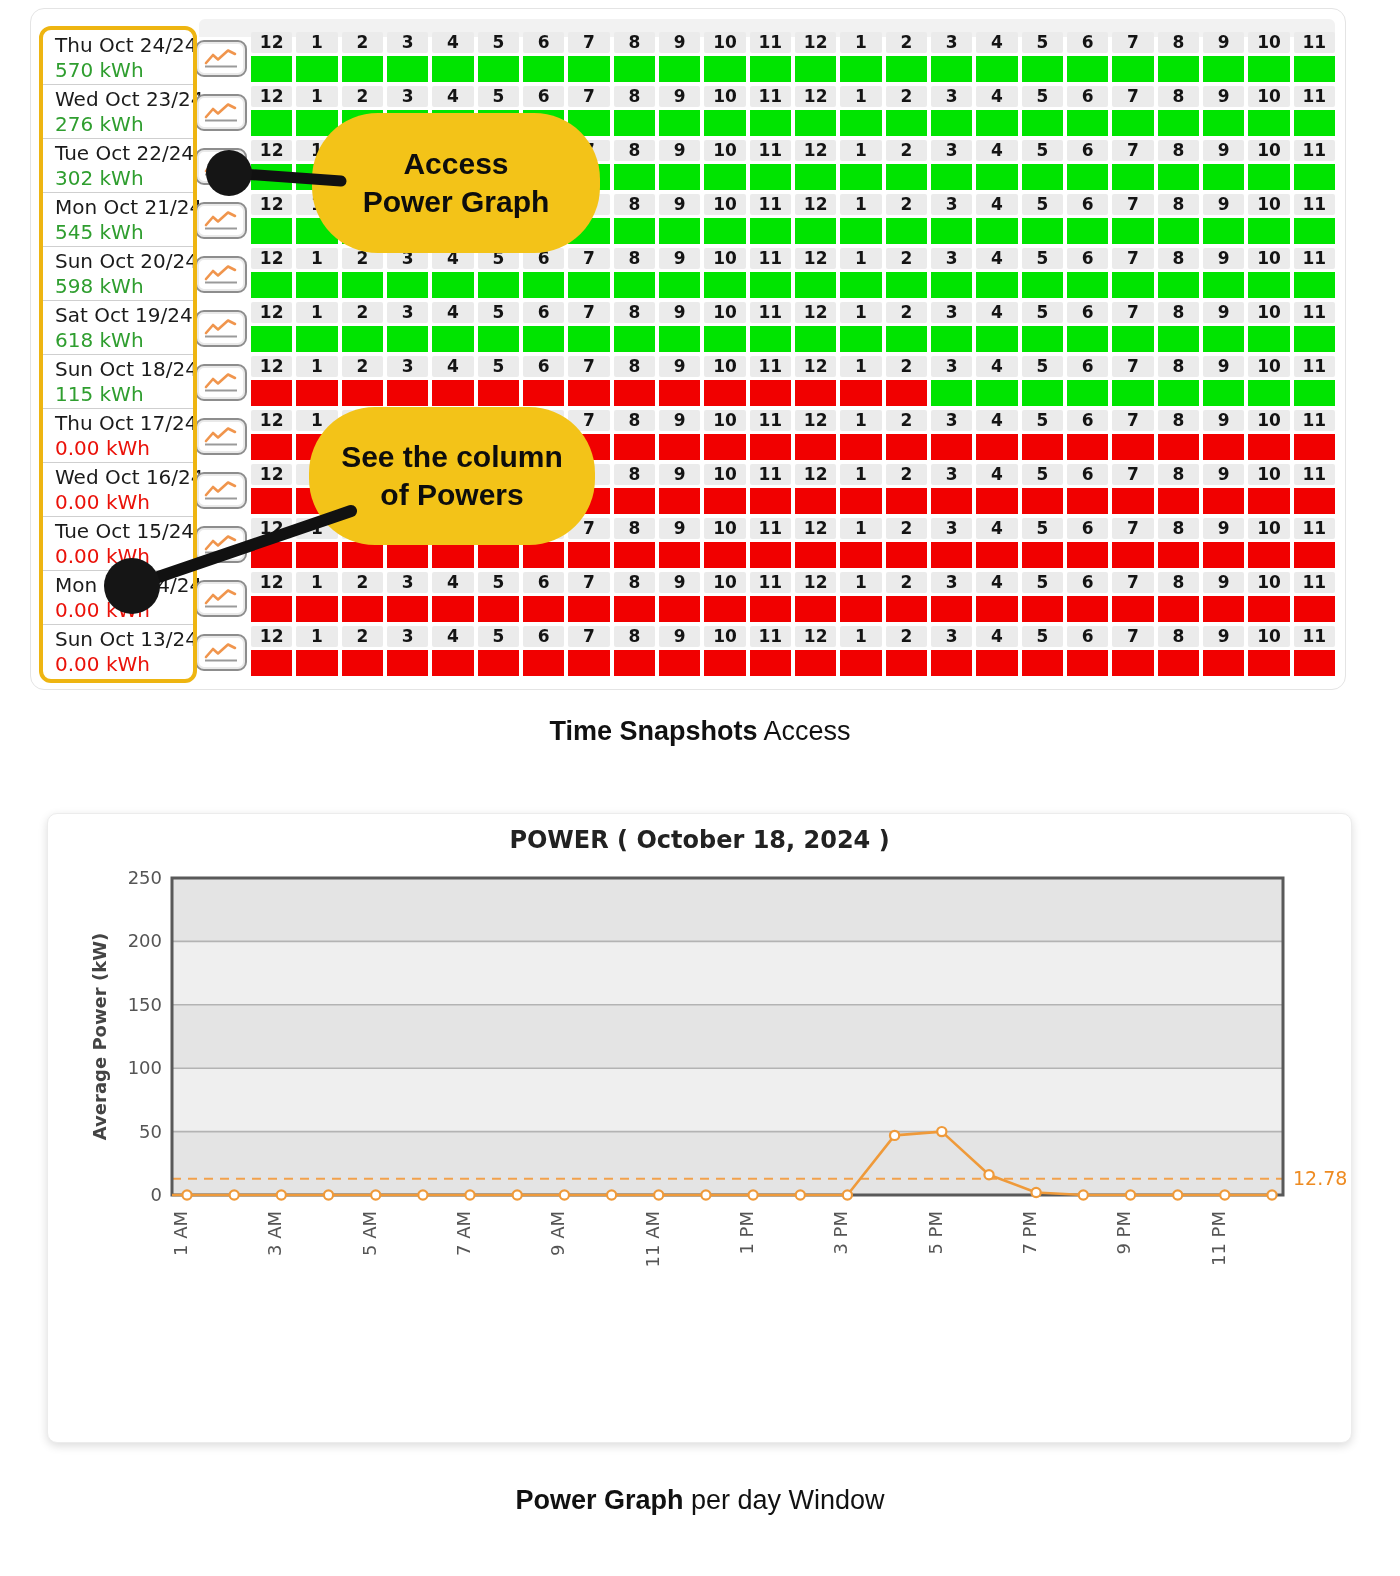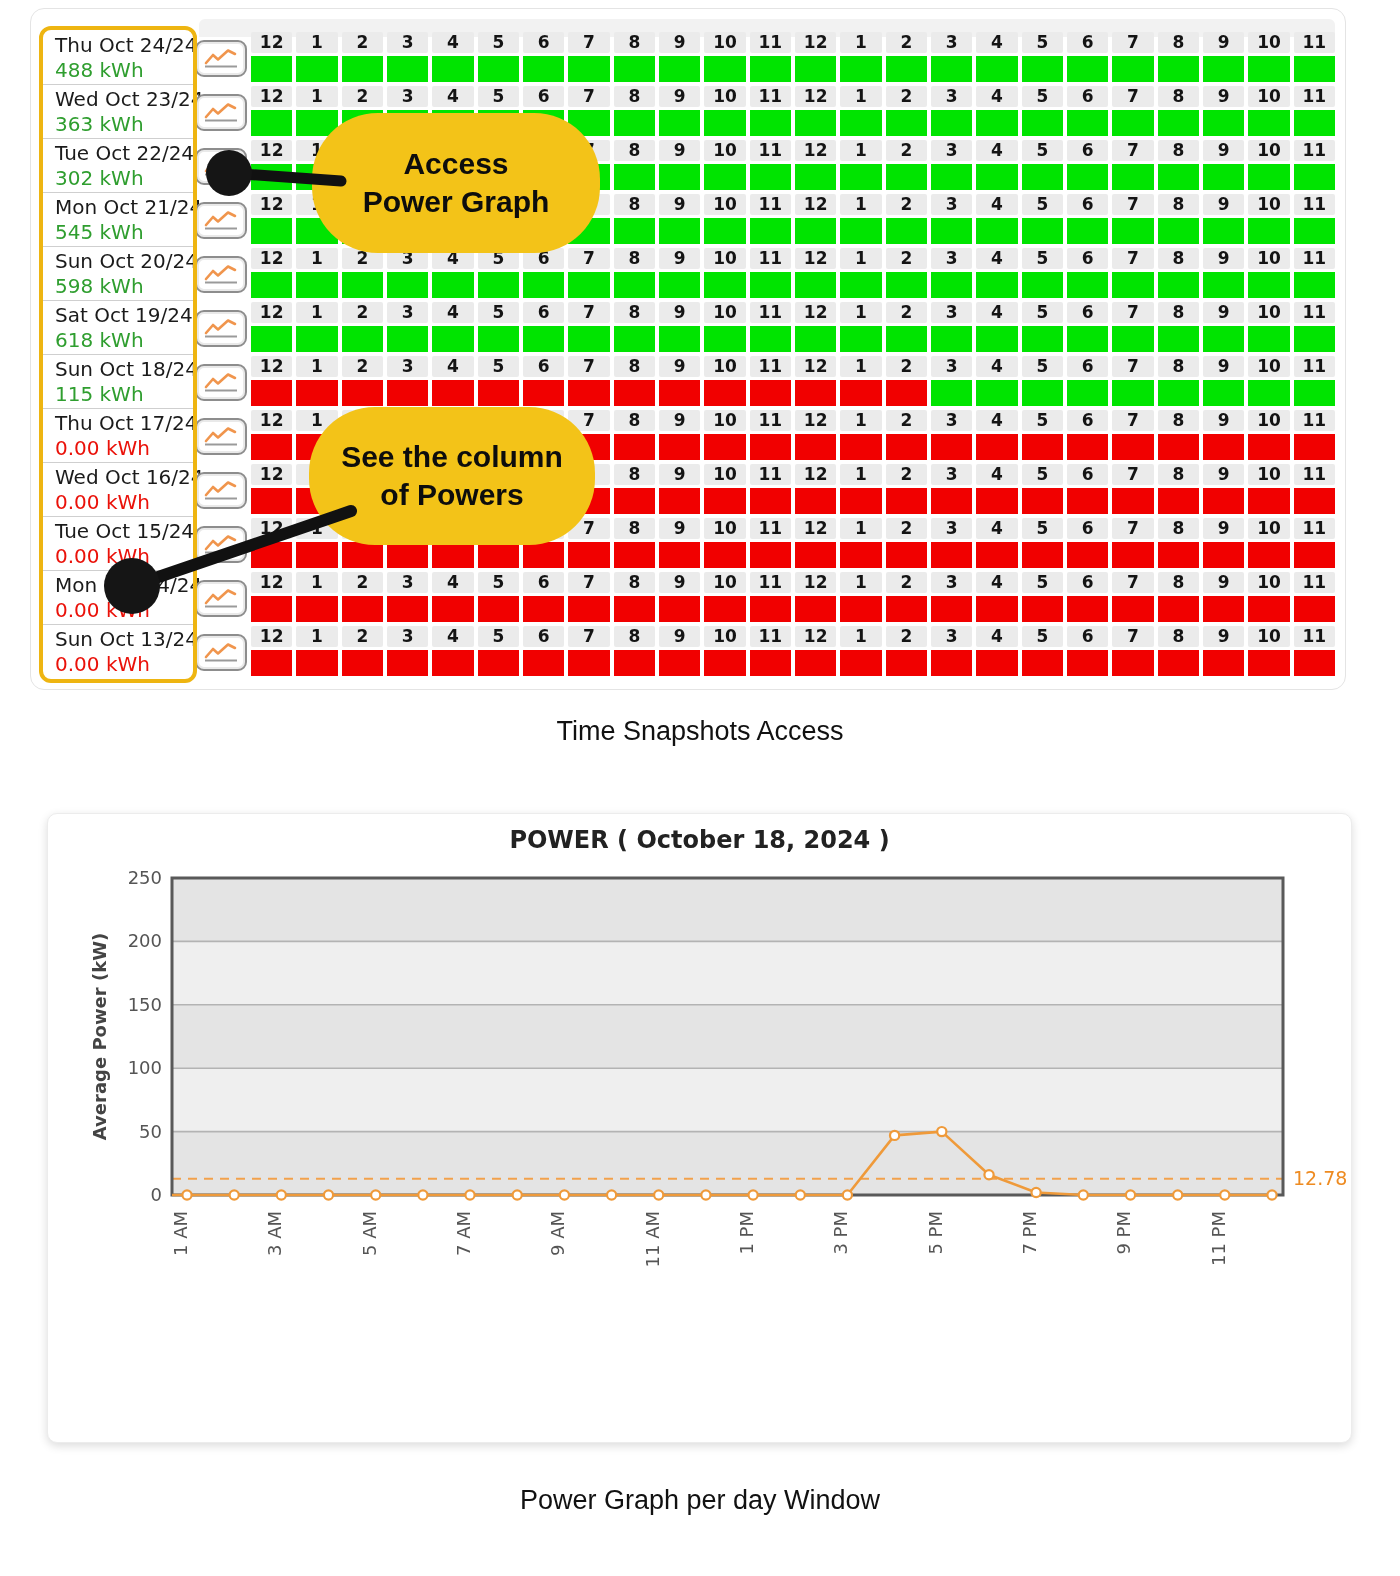--- a/index.html
+++ b/index.html
@@ -86,21 +86,21 @@
     position:absolute; inset:0; width:1316px; height:682px;
     z-index:5; pointer-events:none;
   }
 
   
   .caption {
     width: 1400px; text-align:center;
     font-family:"Liberation Sans", sans-serif;
     font-size: 27px; color:#111;
   }
-  .caption b { font-weight:normal; }
+  .caption b { font-weight:bold; }
   #caption-snapshots { margin-top: 26px; }
   #caption-power { margin-top: 42px; }
 
   
   .modal {
     position:relative;
     margin: 66px 0 0 47px;
     width: 1305px; height: 630px;
     background:#fff;
     border: 1px solid #ececec;
@@ -129,21 +129,21 @@
 </style>
 </head>
 <body>
 
 <section class="panel-card">
   <div class="grid-topstrip"></div>
   <div class="rows-host">
       <div class="snap-row">
         <div class="date-cell">
           <div class="date-text">Thu Oct 24/24</div>
-          <div class="kwh-text ok">488 kWh</div>
+          <div class="kwh-text ok">570 kWh</div>
         </div>
         <div class="icon-cell">
           <button class="graph-btn">
             <svg width="40" height="24" viewBox="0 0 40 24">
               <line x1="4" y1="20.5" x2="36" y2="20.5" stroke="#9a9a9a" stroke-width="2"></line>
               <polyline points="5,17 12,9 17,13.5 27,4.5 34,8" fill="none" stroke="#f0954d" stroke-width="2.6" stroke-linecap="round" stroke-linejoin="round"></polyline>
             </svg>
           </button>
         </div>
         <div class="hour-grid">
@@ -193,21 +193,21 @@
           <div class="hcell g" style="background: rgb(0, 228, 0);"></div>
           <div class="hcell g" style="background: rgb(0, 228, 0);"></div>
           <div class="hcell g" style="background: rgb(0, 228, 0);"></div>
           <div class="hcell g" style="background: rgb(0, 228, 0);"></div>
           <div class="hcell g" style="background: rgb(0, 228, 0);"></div>
         </div>
       </div>
       <div class="snap-row">
         <div class="date-cell">
           <div class="date-text">Wed Oct 23/24</div>
-          <div class="kwh-text ok">363 kWh</div>
+          <div class="kwh-text ok">276 kWh</div>
         </div>
         <div class="icon-cell">
           <button class="graph-btn">
             <svg width="40" height="24" viewBox="0 0 40 24">
               <line x1="4" y1="20.5" x2="36" y2="20.5" stroke="#9a9a9a" stroke-width="2"></line>
               <polyline points="5,17 12,9 17,13.5 27,4.5 34,8" fill="none" stroke="#f0954d" stroke-width="2.6" stroke-linecap="round" stroke-linejoin="round"></polyline>
             </svg>
           </button>
         </div>
         <div class="hour-grid">

